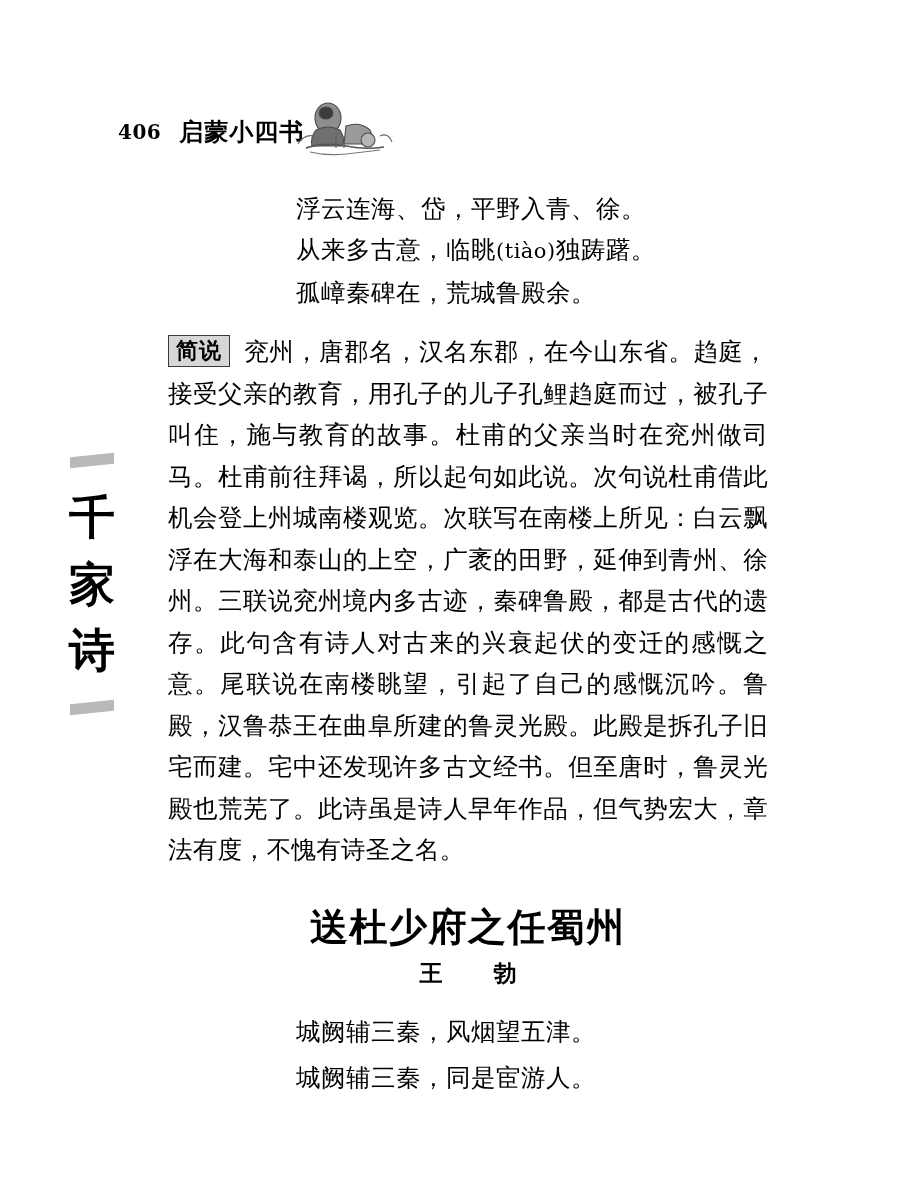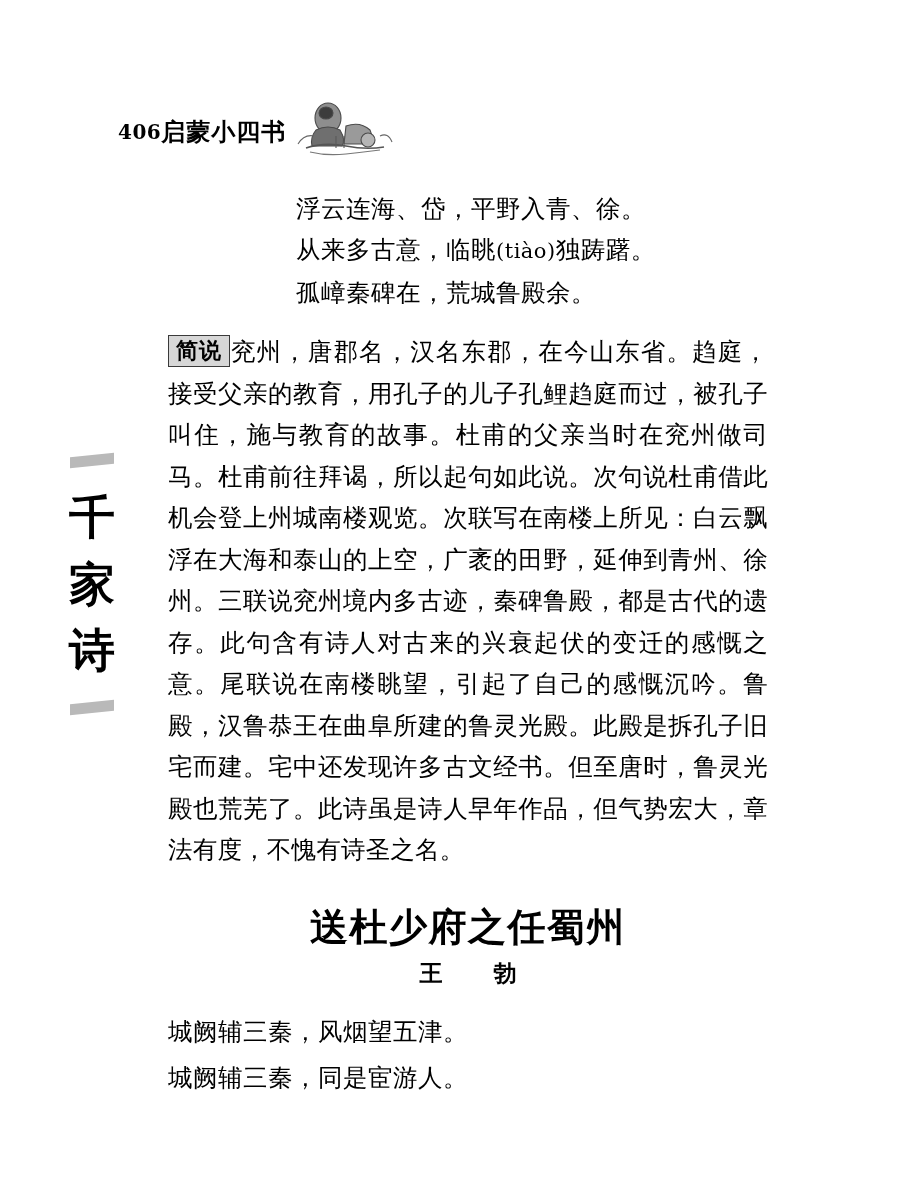--- a/index.html
+++ b/index.html
@@ -21,21 +21,21 @@
     inset: 0;
   }
 
   
   .header {
     position: absolute;
     top: 116px;
     left: 118px;
     display: flex;
     align-items: center;
-    gap: 0;
+    gap: 18px;
   }
   .page-number {
     font-family: "DejaVu Serif", "Liberation Serif", serif;
     font-size: 20px;
     font-weight: 700;
     letter-spacing: 0.5px;
   }
   .book-title {
     font-family: "DejaVu Serif", "Liberation Serif", serif;
     font-size: 24px;
@@ -109,20 +109,21 @@
     letter-spacing: 0.2px;
   }
   .note-tag {
     display: inline-block;
     background: #d7d7d7;
     border: 1px solid #3a3a3a;
     font-size: 22px;
     font-weight: 700;
     line-height: 27px;
     padding: 1px 7px 2px 7px;
+    margin-right: 14px;
     vertical-align: 2px;
     letter-spacing: 1px;
   }
 
   
   .poem2 {
     margin-top: 34px;
   }
   .poem2-title {
     text-align: center;
@@ -136,20 +137,21 @@
     font-size: 23px;
     font-weight: 700;
     letter-spacing: 14px;
     line-height: 44px;
     margin-top: 2px;
     padding-left: 14px;
   }
   .poem2-line {
     font-size: 24.5px;
     line-height: 46px;
+    margin-left: 128px;
     white-space: nowrap;
     letter-spacing: 0.5px;
   }
   .poem2-lines {
     margin-top: 14px;
   }
 </style>
 </head>
 <body>
 

